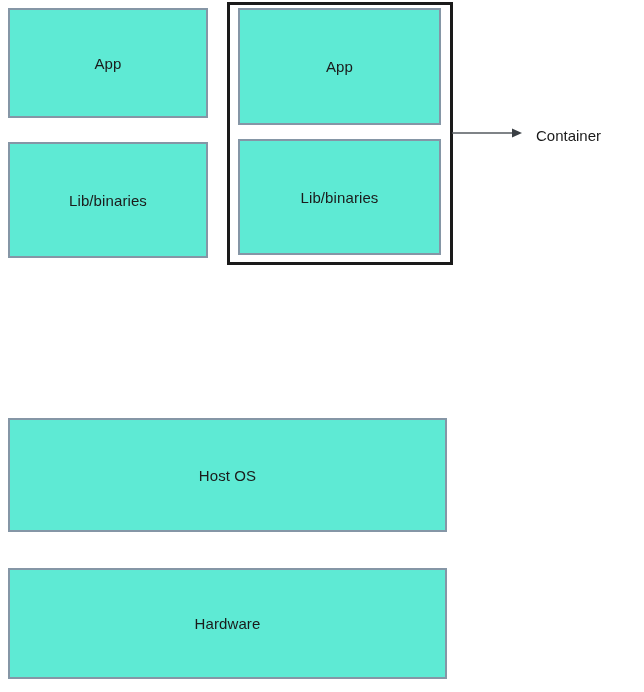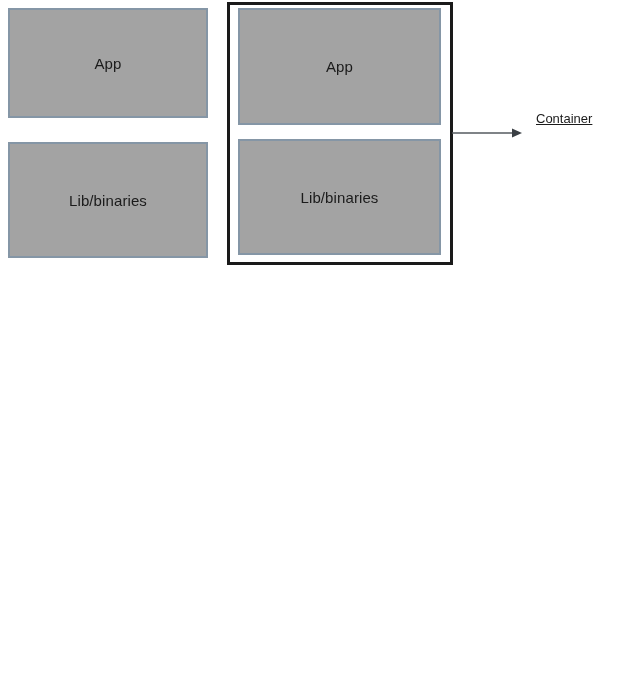--- a/index.html
+++ b/index.html
@@ -16,21 +16,21 @@
     width: 644px;
     height: 692px;
     background: #ffffff;
     overflow: hidden;
   }
 
   
   .box {
     position: absolute;
     box-sizing: border-box;
-    background: #a3a3a3;
+    background: #5eead4;
     border: 2px solid #8596a6;
     display: flex;
     align-items: center;
     justify-content: center;
   }
   .box .box-label {
     font-size: 15px;
     line-height: 1;
     color: #1b1b1b;
     letter-spacing: 0.1px;
@@ -63,26 +63,25 @@
     position: absolute;
     left: 450px;
     top: 118px;
     width: 75px;
     height: 32px;
     overflow: visible;
   }
   #callout-label {
     position: absolute;
     left: 536px;
-    top: 112px;
-    font-size: 13px;
+    top: 128px;
+    font-size: 15px;
     line-height: 1;
     color: #1b1b1b;
     white-space: nowrap;
-    text-decoration: underline;
   }
 </style>
 </head>
 <body>
 
 <div id="canvas">
 
   <div class="box" id="app-left">
     <span class="box-label">App</span>
   </div>
@@ -102,15 +101,21 @@
   </div>
 
   <svg id="callout-arrow" viewBox="0 0 75 32">
     <line x1="2" y1="15" x2="62" y2="15" stroke="#555a5f" stroke-width="1.6"></line>
     <polygon points="62,10.5 72,15 62,19.5" fill="#3a3f44"></polygon>
   </svg>
 
   <div id="callout-label">Container</div>
 
 
+  <div class="box" id="host-os">
+    <span class="box-label">Host OS</span>
+  </div>
 
+  <div class="box" id="hardware">
+    <span class="box-label">Hardware</span>
+  </div>
 
 </div>
 
 </body></html>

